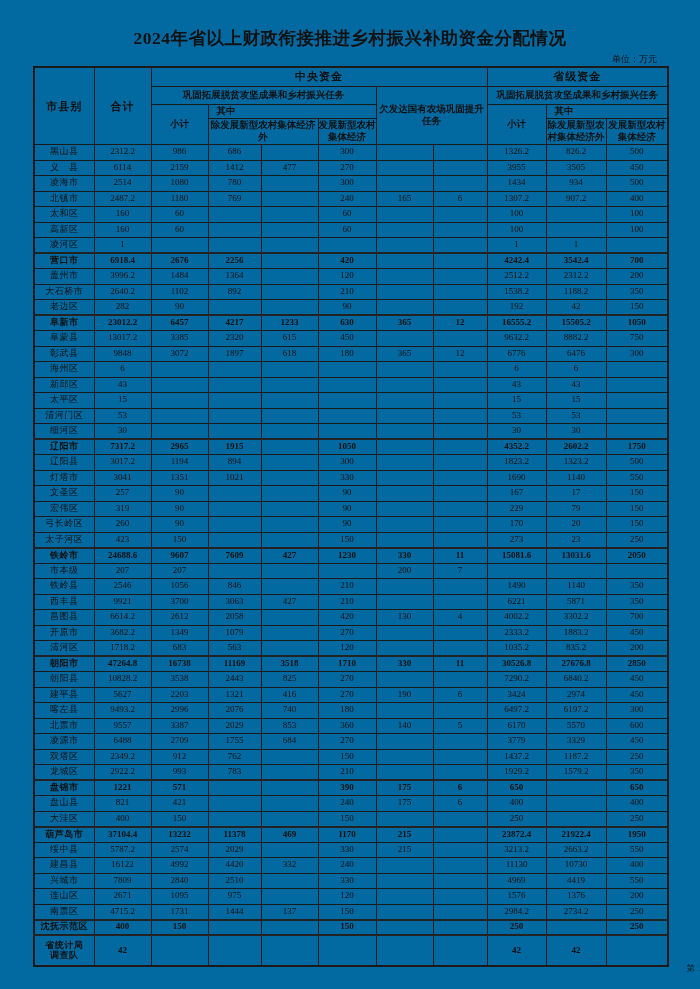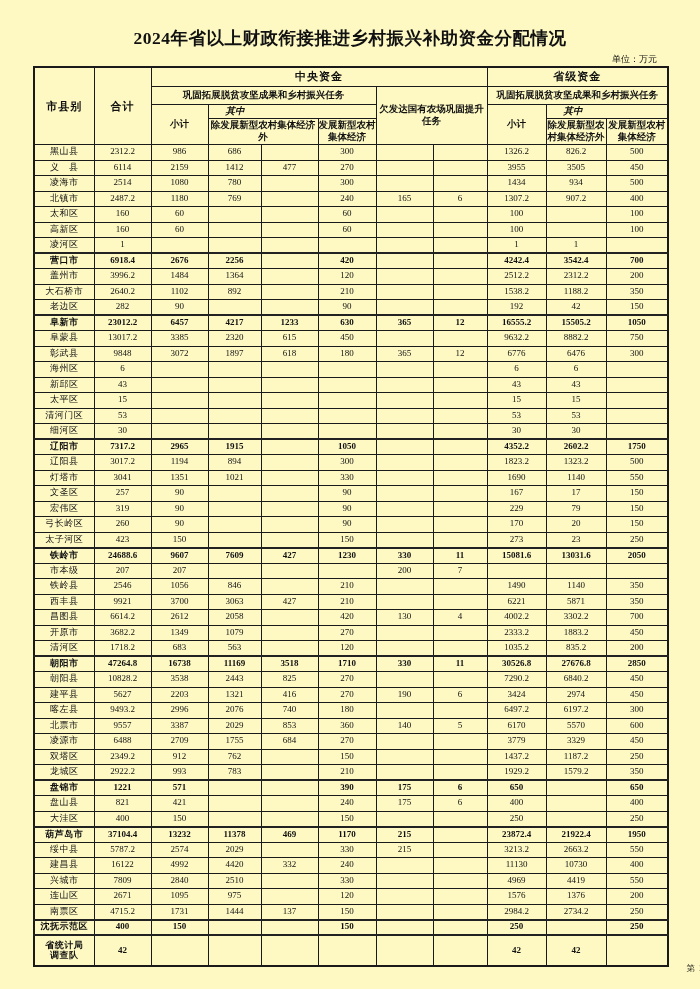--- a/index.html
+++ b/index.html
@@ -1,20 +1,20 @@
 <!DOCTYPE html>
 <html><head>
 <meta charset="utf-8">
 <style>
   html,body { margin:0; padding:0; background:#888; }
   .page {
     position:relative;
     width:700px; height:989px;
     margin:0 auto;
-    background:#fef9c3;
+    background:#0369a1;
     font-family:"Liberation Serif","DejaVu Serif",serif;
     color:#111;
     overflow:hidden;
   }
   .doc-title {
     position:absolute; top:26px; left:0; width:100%;
     text-align:center;
     font-size:17.5px; font-weight:bold;
     letter-spacing:0.5px;
     font-family:"Liberation Serif","DejaVu Serif",serif;
@@ -42,21 +42,21 @@
     font-weight:bold;
     font-size:9.5px;
     line-height:1.35;
   }
   thead tr.h1 { height:19px; }
   thead tr.h2 { height:18px;margin-left:12px; }
   thead tr.h3 { height:14px; }
   thead tr.h4 { height:25px; }
   thead tr.h1 th { font-size:11px; letter-spacing:1px;font-family:Liberation Serif, serif; }
   thead th.corner { font-size:11px; letter-spacing:1px; }
-  thead th.left { text-align:left; padding-left:17px; letter-spacing:0;font-style:italic; }
+  thead th.left { text-align:left; padding-left:8px; letter-spacing:0; }
   tbody tr { height:15.5px; }
   tbody tr.tall { height:31px; }
   tbody td {
     font-size:9px;
     line-height:1.1;
     white-space:pre-line;
   }
   tbody td.name {
     font-size:9px;
     letter-spacing:0.5px;

